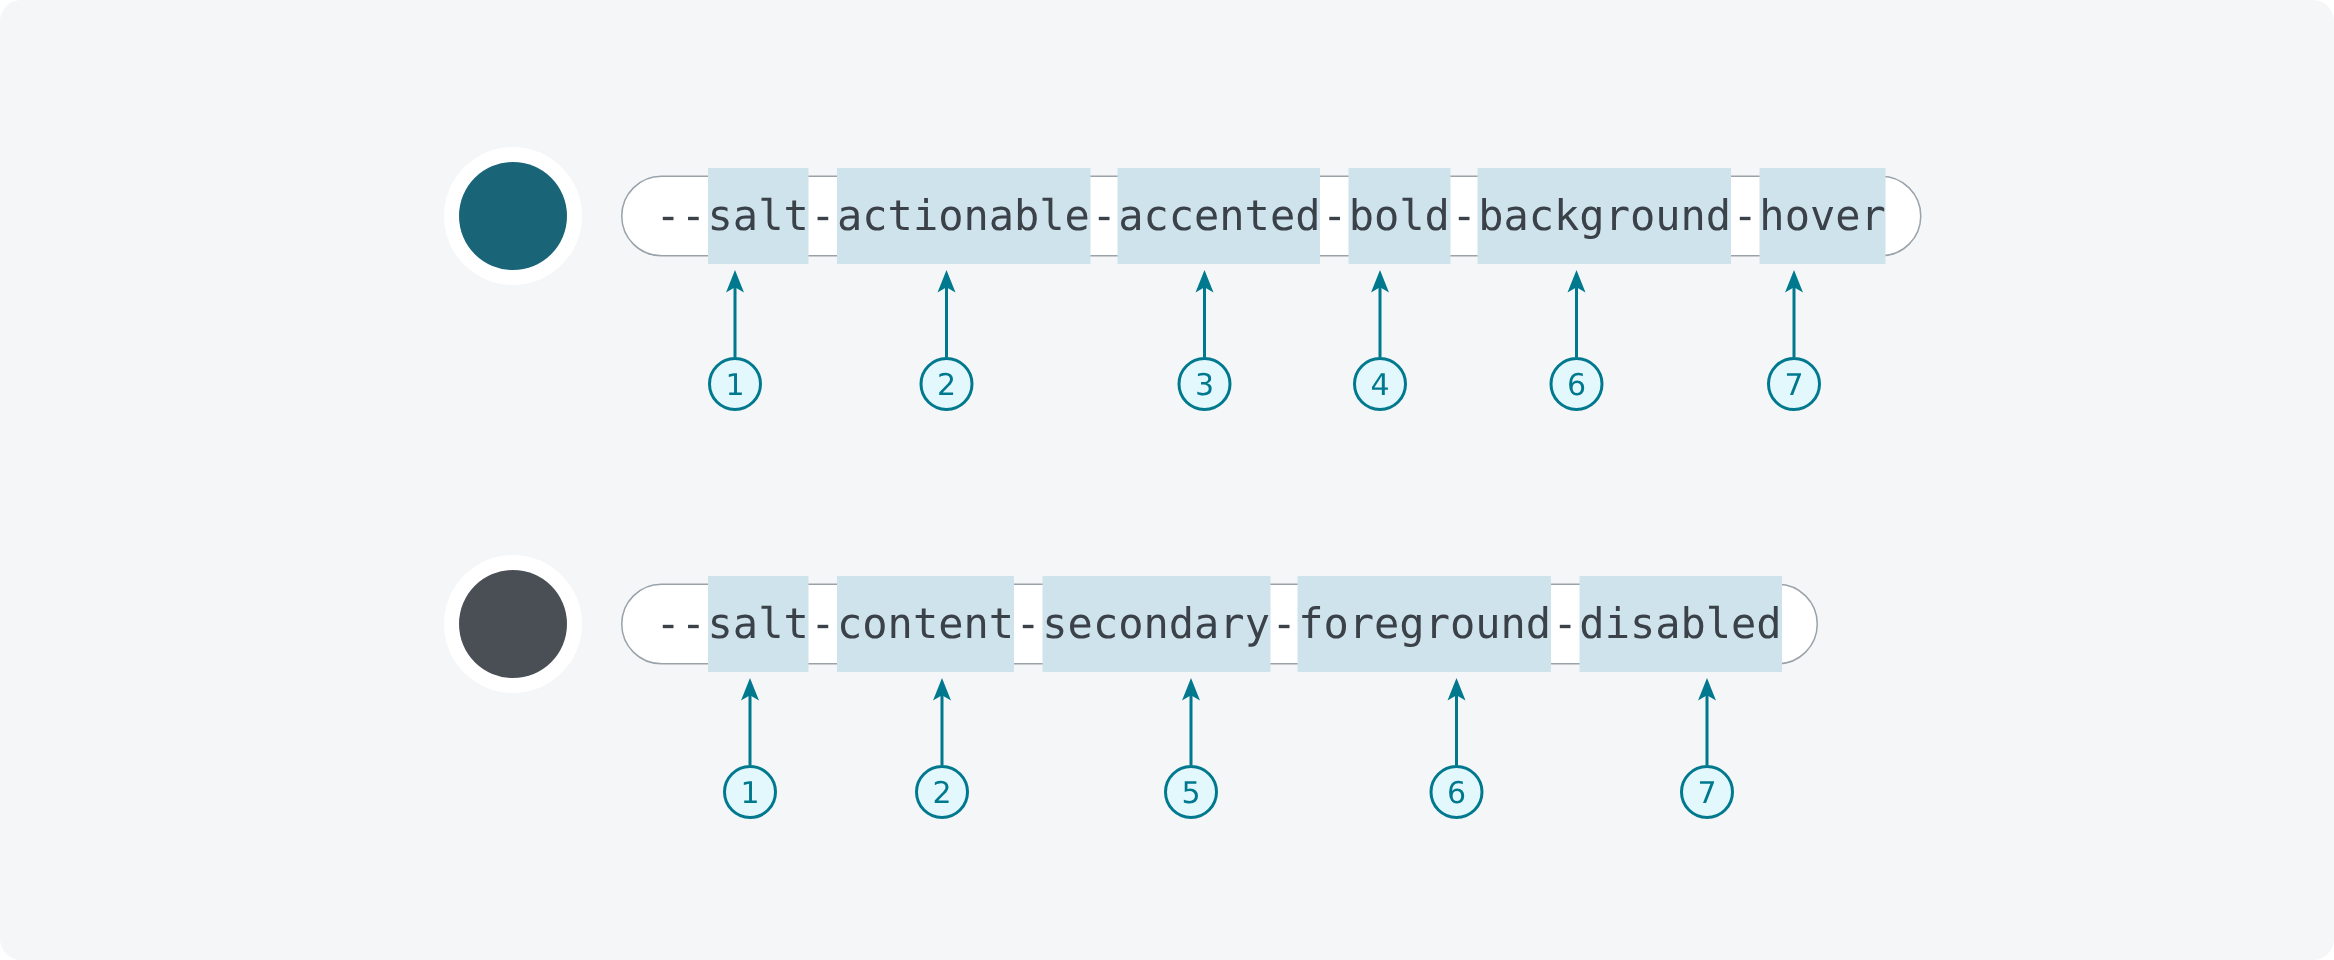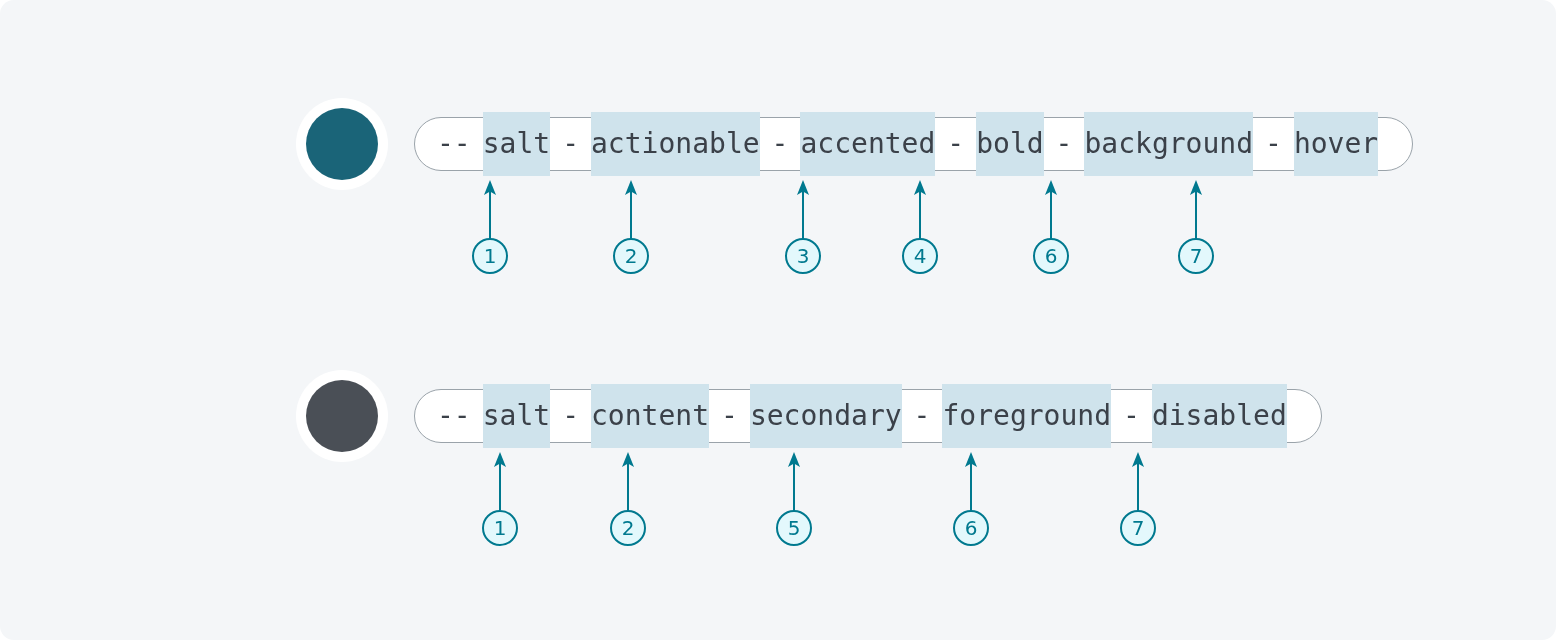--- a/index.html
+++ b/index.html
@@ -50,21 +50,21 @@
     white-space: pre;
     font-family: "DejaVu Sans Mono", "Liberation Mono", monospace;
     font-size: 28px;
     letter-spacing: 0px;
     color: #3b4149;
   }
   .tok {
     display: inline-block;
     position: relative;
     padding: 18px 0;
-    margin: -18px 12px;
+    margin: -18px 1px;
     line-height: 1;
     text-align: right;
   }
   .tok.hl {
     background: #cfe3ec;
   }
   .sep {
     display: inline-block;
     line-height: 1;
   }

